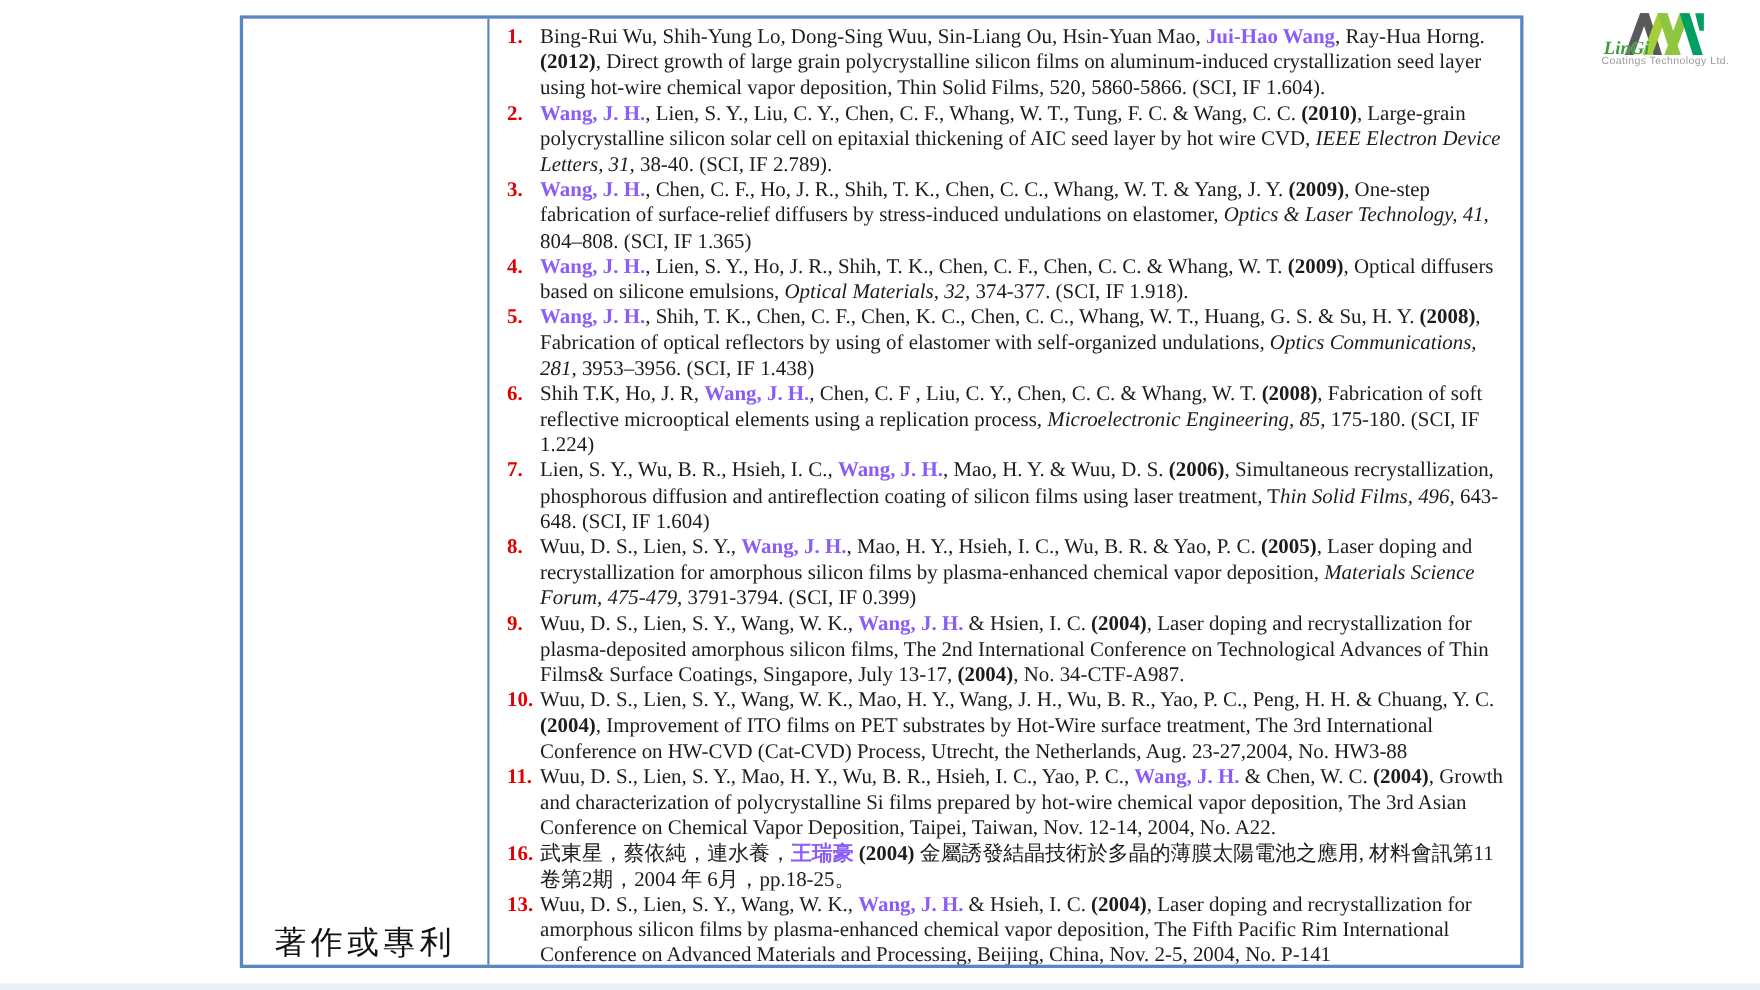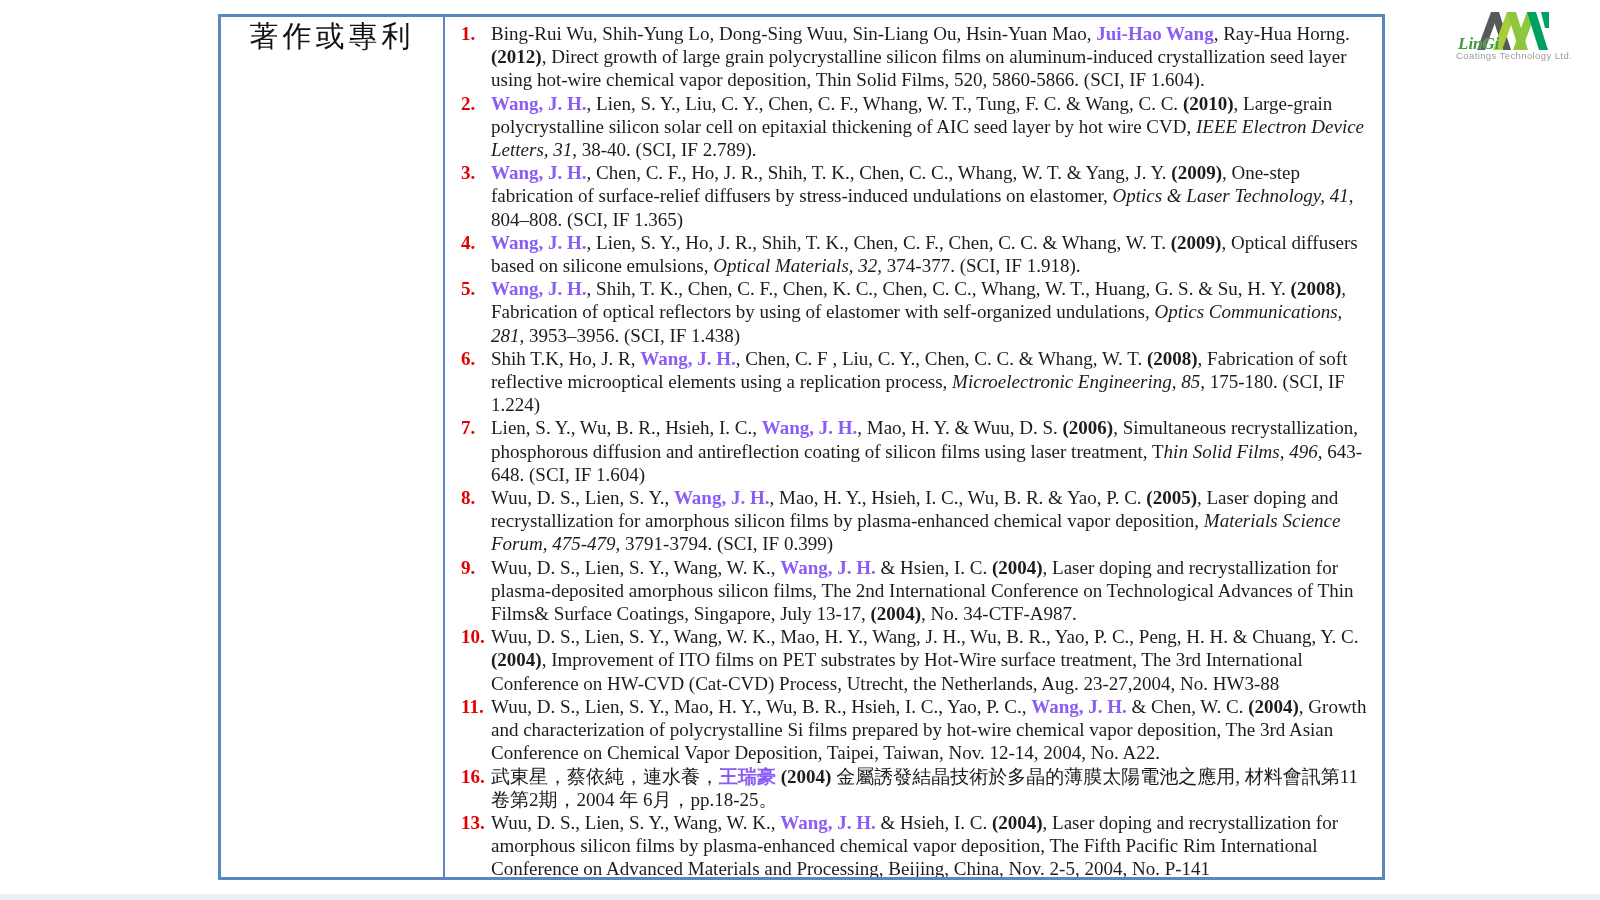--- a/index.html
+++ b/index.html
@@ -38,21 +38,21 @@
     width:1167px;height:866px;
     border:3px solid #5a87c0;
     box-sizing:border-box;
     display:flex;
     background:#ffffff;
   }
   .cell-left{
     width:224px;flex:0 0 224px;
     border-right:2px solid #5a87c0;
     box-sizing:border-box;
-    display:flex;align-items:flex-start;justify-content:center;
+    display:flex;align-items:flex-end;justify-content:center;
   }
   .category-label{
     font-size:29px;letter-spacing:4px;color:#111;
     font-family:"Liberation Serif", serif;
   }
   .cell-right{
     flex:1 1 auto;
     box-sizing:border-box;
     padding:5px 8px 4px 12px;
     font-size:19px;line-height:23.2px;color:#1c1c1c;

